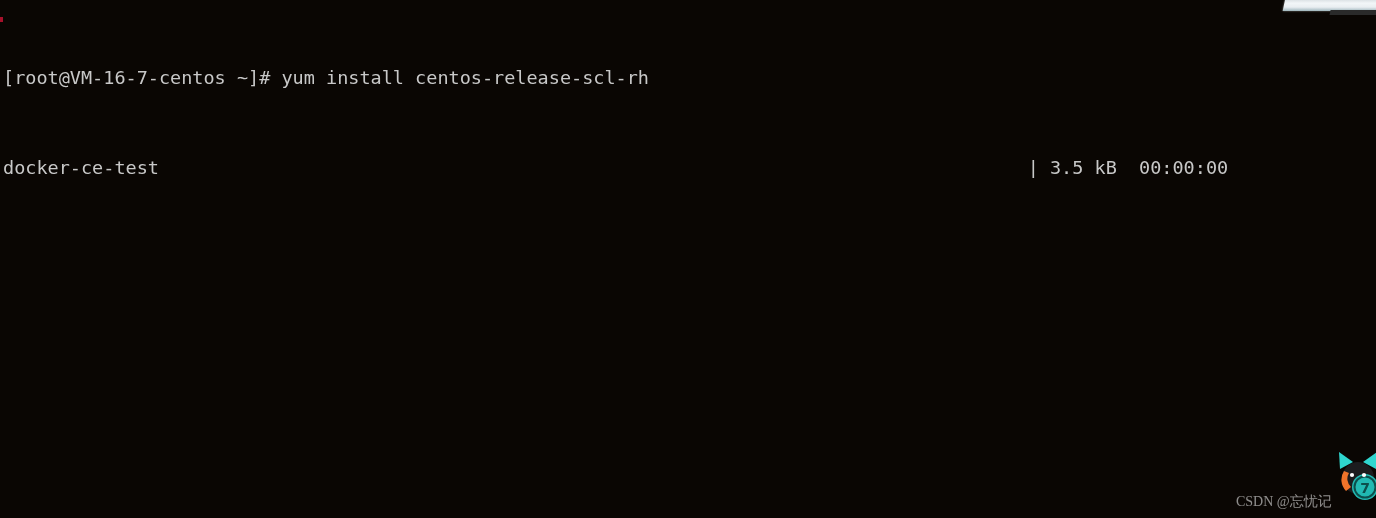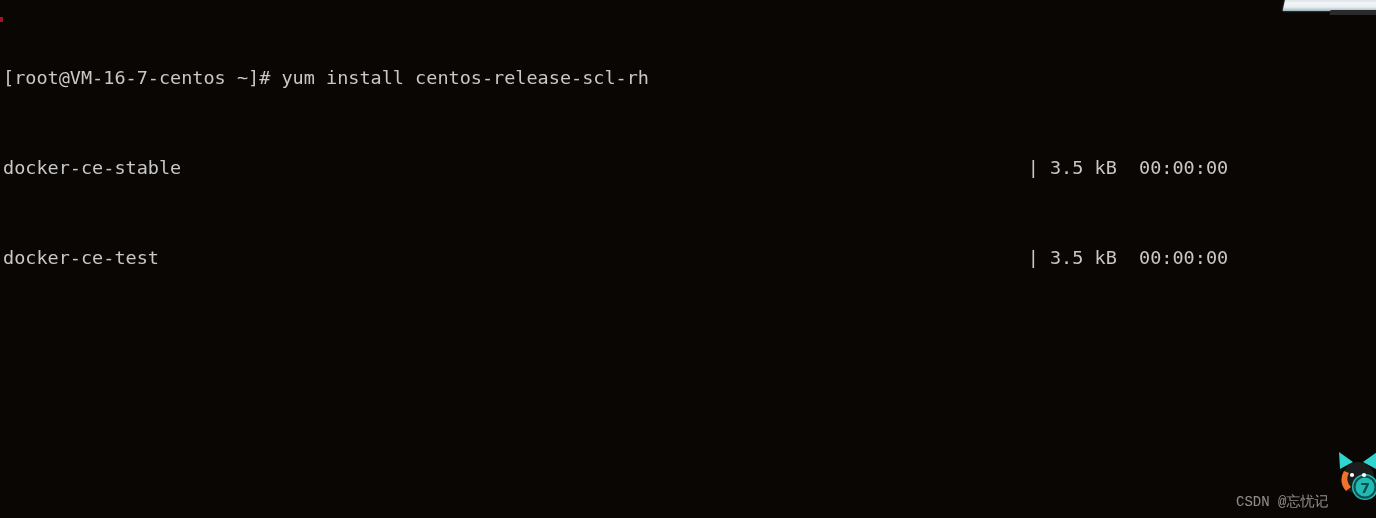--- a/index.html
+++ b/index.html
@@ -79,21 +79,21 @@
     width: 3px;
     height: 5px;
     background: #c31432;
     opacity: .85;
   }
   
   #watermark {
     position: absolute;
     left: 1236px;
     top: 487px;
-    font-family: Liberation Mono, monospace;
+    font-family: Liberation Serif, serif;
     font-size: 14px;
     color: rgba(225,225,225,0.62);
     letter-spacing: 0px;
     white-space: nowrap;
     pointer-events: none;
   }
   
   #cat-logo {
     position: absolute;
     left: 1337px;
@@ -103,21 +103,20 @@
     pointer-events: none;
   }
 </style>
 </head>
 <body>
 
 <div id="terminal">
 
   <div id="screen">
     <span class="line">[root@VM-16-7-centos ~]# yum install centos-release-scl-rh</span>
-    <span class="line">docker-ce-stable                                                                            | 3.5 kB  00:00:00</span>
     <span class="line">docker-ce-test                                                                              | 3.5 kB  00:00:00</span>
     
     
     
     
     
     
     
     
     

